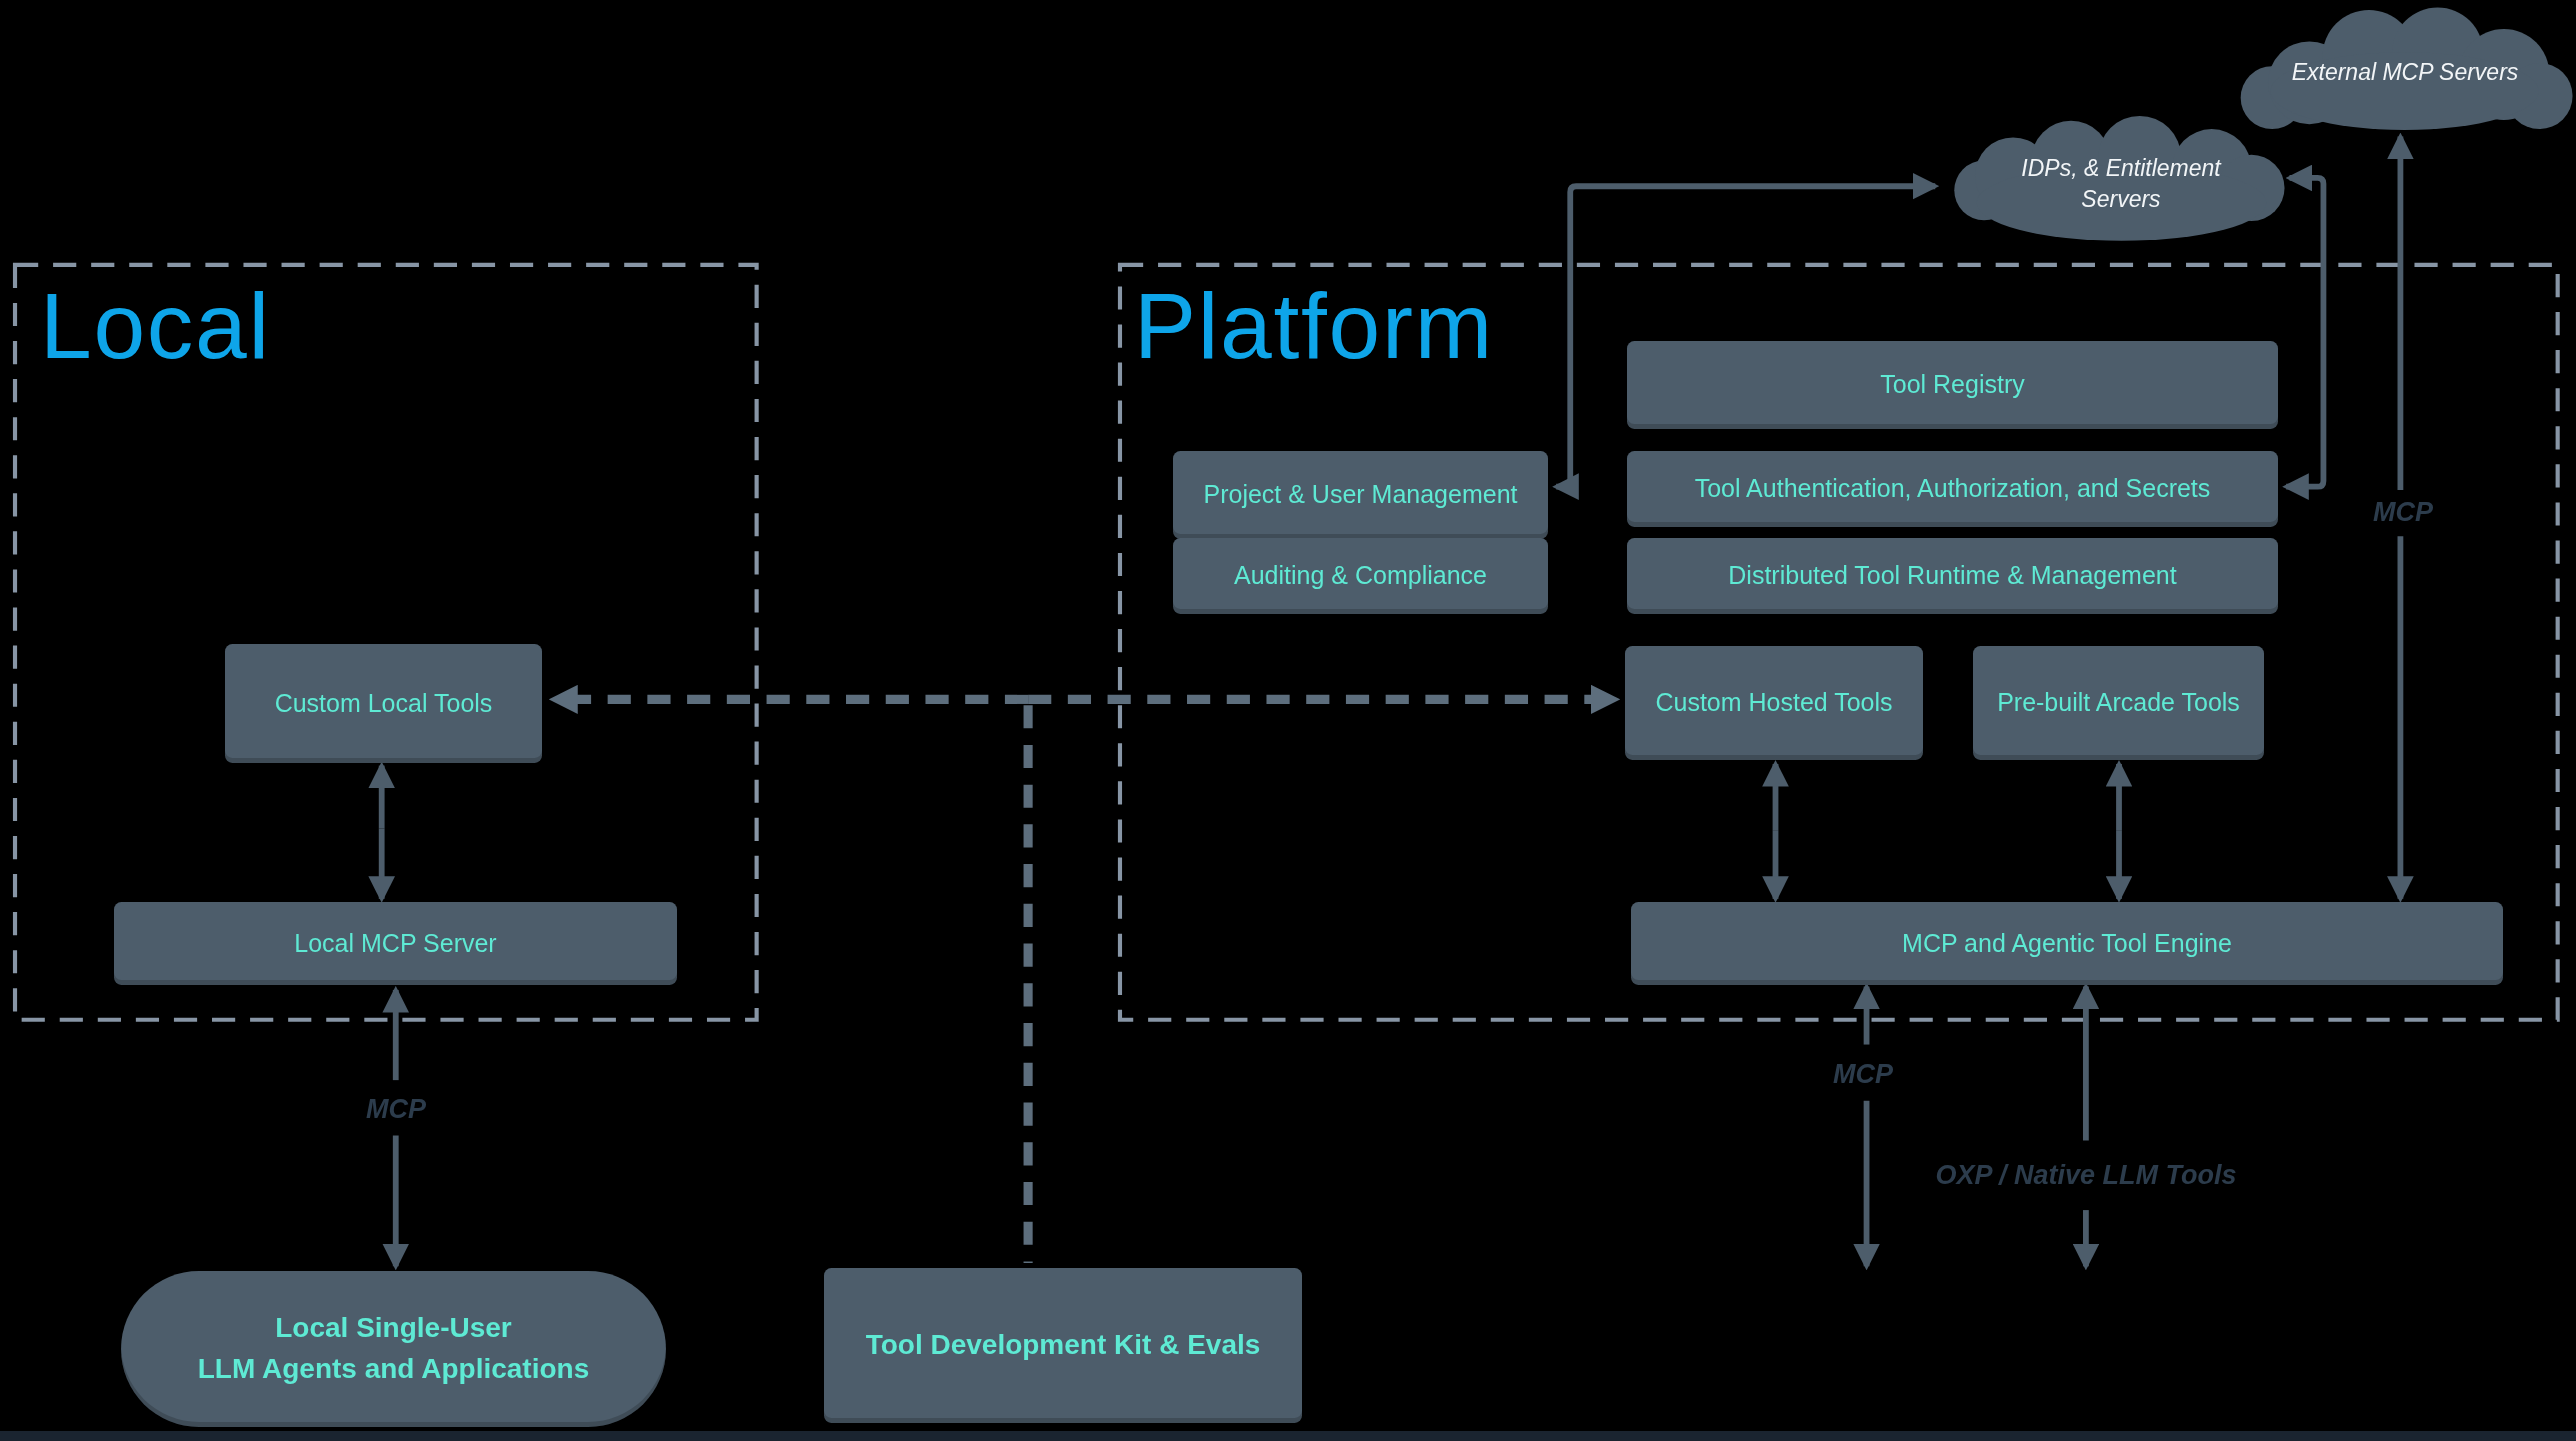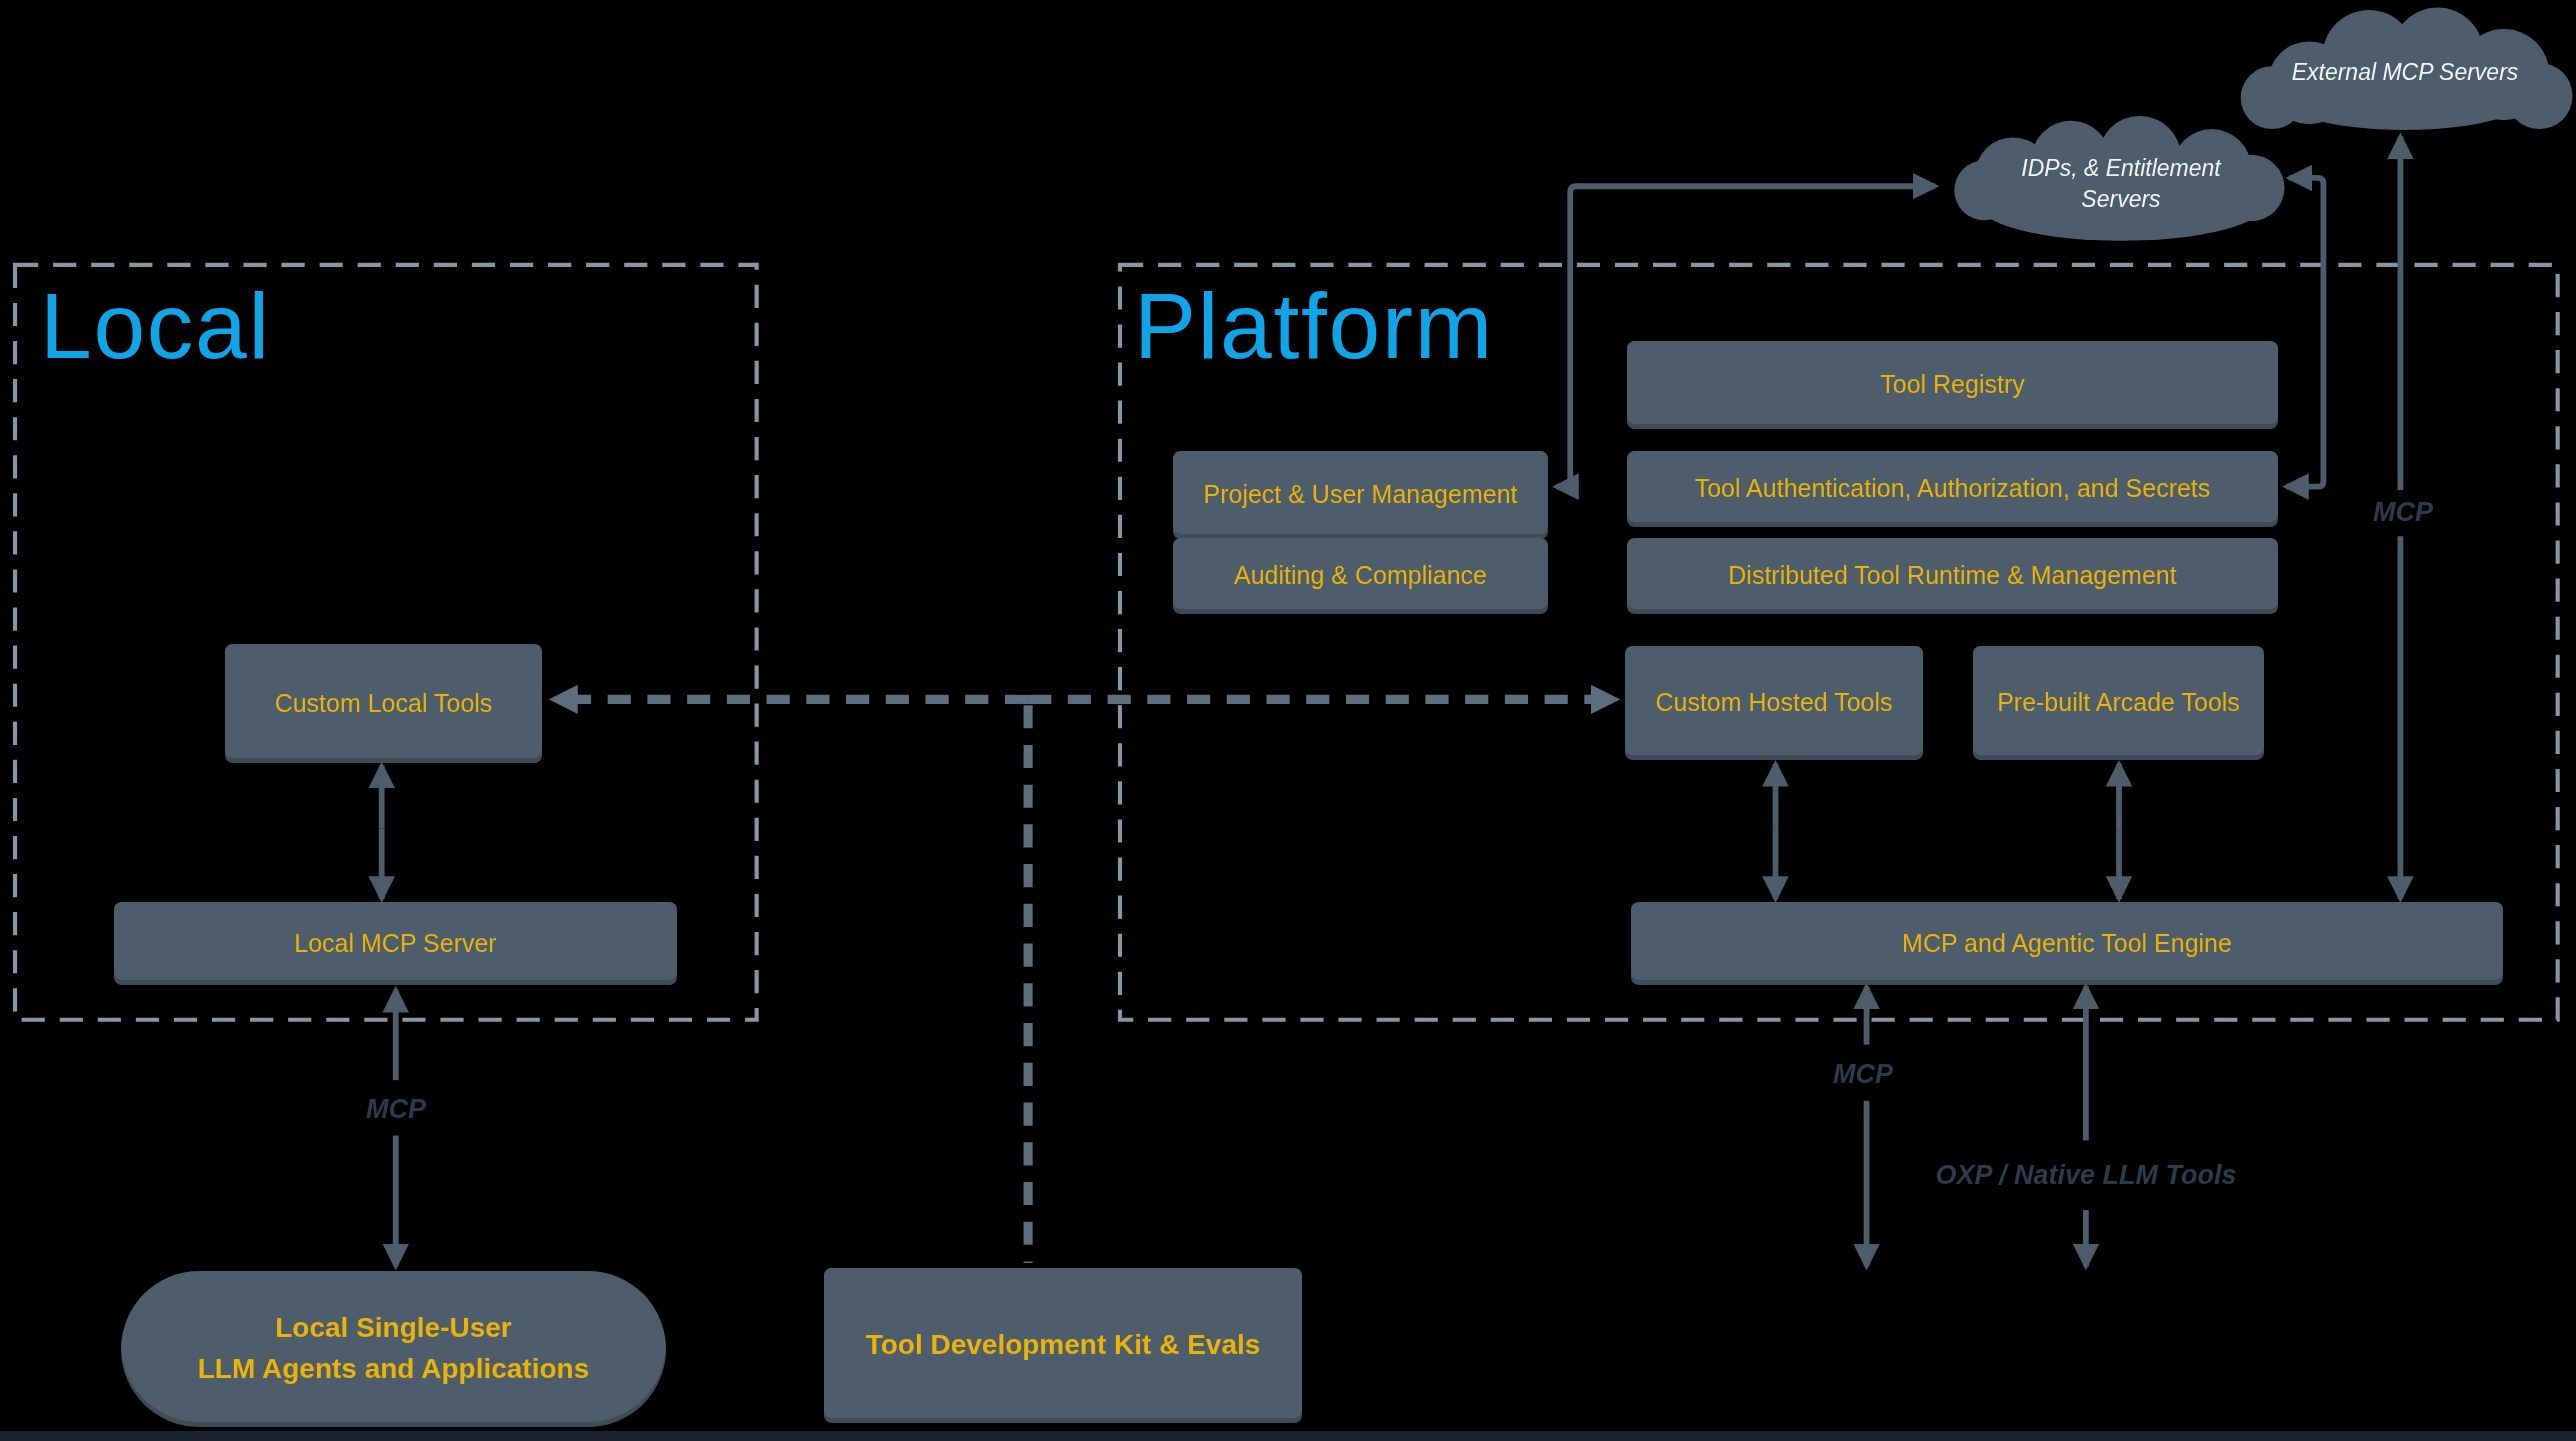--- a/index.html
+++ b/index.html
@@ -4,21 +4,21 @@
 <style>
   html,body{margin:0;padding:0;background:#000;}
   body{width:2576px;height:1441px;position:relative;overflow:hidden;
        font-family:"Liberation Sans","DejaVu Sans",sans-serif;}
   .canvas{position:absolute;inset:0;width:2576px;height:1441px;background:#000;}
   svg.layer{position:absolute;left:0;top:0;width:2576px;height:1441px;}
 
   .section-title{position:absolute;font-size:93px;font-weight:400;color:#0ea5e9;
                  letter-spacing:1.7px;white-space:nowrap;}
 
-  .node{position:absolute;background:#4d5d6b;border-radius:7.4px;color:#eab308;
+  .node{position:absolute;background:#4d5d6b;border-radius:7.4px;color:#5eead4;
         display:flex;align-items:center;justify-content:center;text-align:center;
         font-size:25px;font-weight:400;line-height:1.25;
         box-shadow:inset 0 -5px 0 rgba(0,0,0,0.18);}
   .node.bold{font-weight:700;font-size:28px;line-height:1.45;}
   .pill{border-radius:79px;}
 
   .cloud-label{position:absolute;color:#f2f5f7;font-size:23px;font-style:italic;
                font-weight:400;text-align:center;line-height:1.35;transform:translate(-50%,-50%);
                white-space:nowrap;}
   .edge-label{position:absolute;color:#2c3c4c;font-size:27px;font-style:italic;

